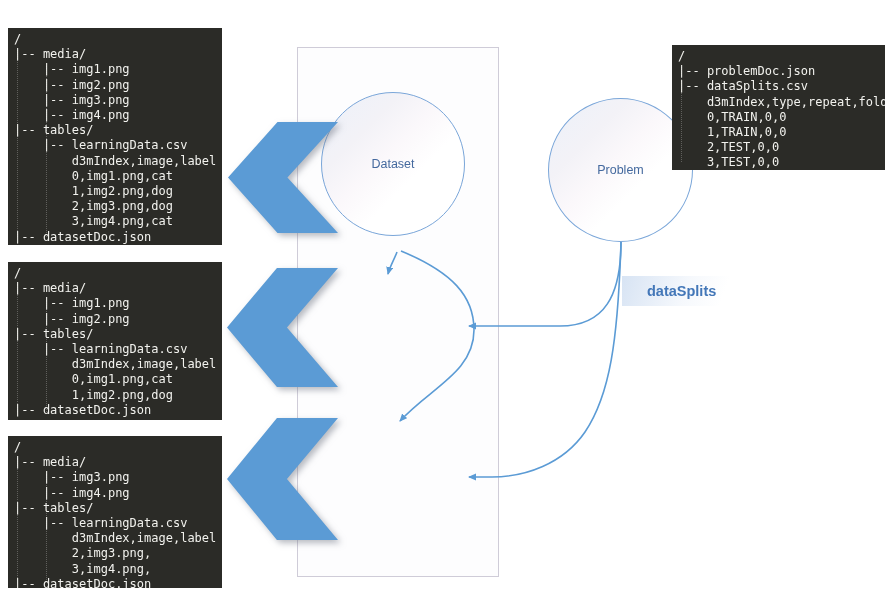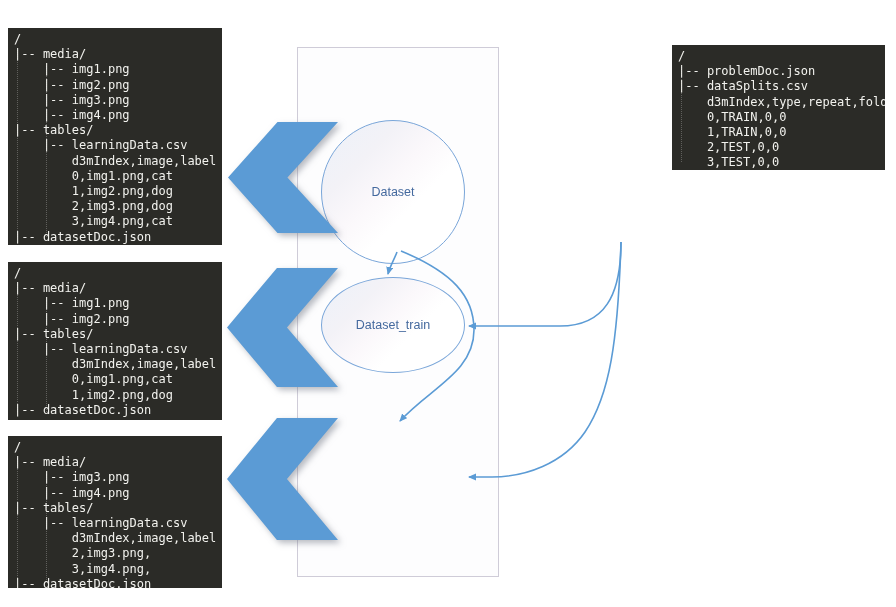--- a/index.html
+++ b/index.html
@@ -48,21 +48,21 @@
   .node {
     position: absolute;
     border: 1.3px solid #7aa6d9;
     border-radius: 50%;
     background: linear-gradient(135deg, #ecf1f9 0%, #f3f2f7 28%, #fbf8fb 45%, #ffffff 62%, #ffffff 100%);
     display: flex; align-items: center; justify-content: center;
     color: #44699e;
     font-size: 12.5px;
     z-index: 2;
   }
-  #node-dataset { left: 321px; top: 120px; width: 144px; height: 144px; align-items: center; }
+  #node-dataset { left: 321px; top: 92px; width: 144px; height: 144px; align-items: center; }
   #node-train   { left: 321px; top: 277px; width: 144px; height: 96px; }
   #node-test    { left: 321px; top: 428px; width: 144px; height: 96px; }
   #node-problem { left: 548px; top: 98px;  width: 145px; height: 144px; }
 
   
   .chevron-wrap {
     position: absolute;
     filter: drop-shadow(3px 3px 3px rgba(110,115,130,0.5));
     z-index: 4;
   }
@@ -104,22 +104,22 @@
 </head>
 <body>
 
 <div class="canvas">
 
   <div class="container-rect"></div>
 
   <div class="node" id="node-dataset">
     <span>Dataset</span>
   </div>
-  <div class="node" id="node-train">
-    <span>Dataset_train</span>
+  <div class="node" id="node-problem">
+    <span>Problem</span>
   </div>
 
   <svg class="edges" width="896" height="607" viewBox="0 0 896 607">
     <defs>
       <marker id="arrow" markerWidth="9" markerHeight="8" refX="7" refY="3.5" orient="auto" markerUnits="userSpaceOnUse">
         <path d="M0,0 L8,3.5 L0,7 Z" fill="#5b9bd5"></path>
       </marker>
     </defs>
     <path class="edge" marker-end="url(#arrow)" d="M 397 252 C 394 260 390 266 388 274"></path>
     <path class="edge" marker-end="url(#arrow)" d="M 401 251 C 452 272 474 296 474 330 C 474 372 430 388 400 421"></path>
@@ -191,14 +191,15 @@
 |-- dataSplits.csv
     d3mIndex,type,repeat,fold
     0,TRAIN,0,0
     1,TRAIN,0,0
     2,TEST,0,0
     3,TEST,0,0</pre>
   <div class="term" style="background:none;left:672px;top:45px;width:213px;height:125px;z-index:7;pointer-events:none;">
     <div class="guide g1"></div>
   </div>
 
+  <div class="edge-label">dataSplits</div>
 
 </div>
 
 </body></html>

